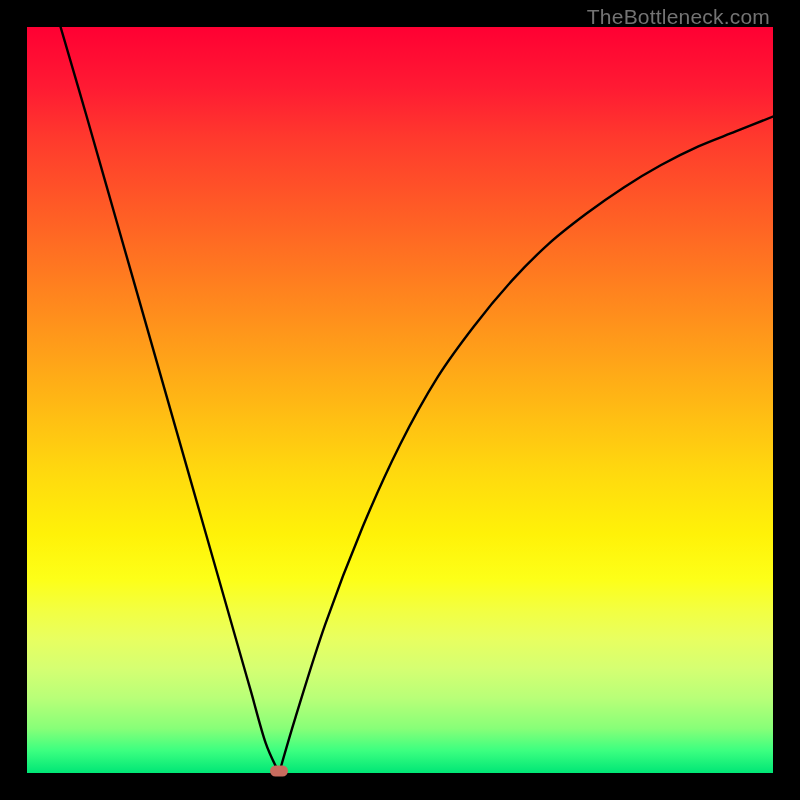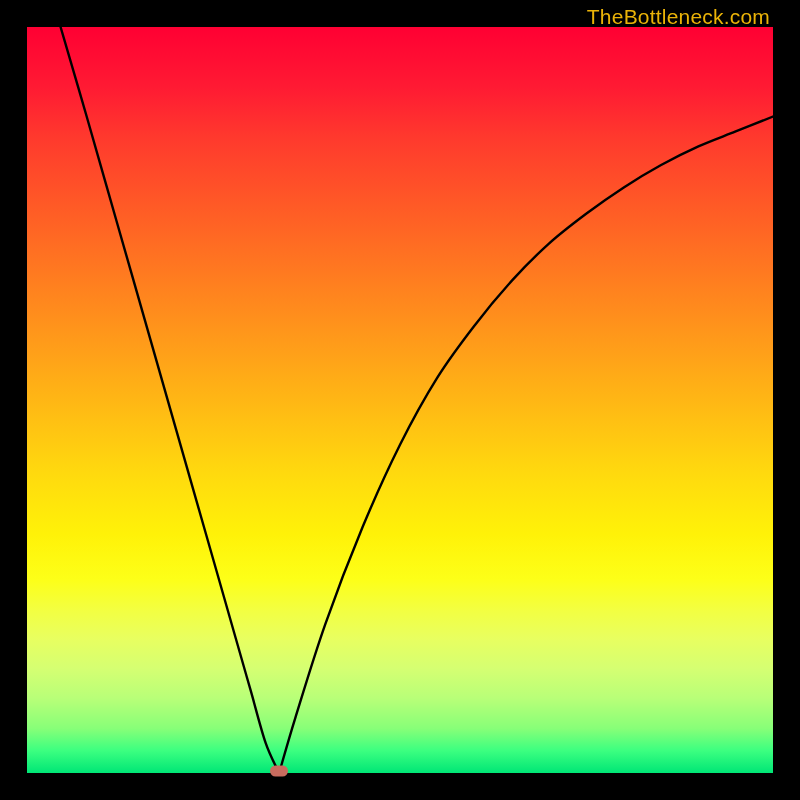--- a/index.html
+++ b/index.html
@@ -40,21 +40,21 @@
       #88ff78 94%,
       #3cff80 97%,
       #00e676 100%
     );
   }
 
   .watermark {
     position: absolute;
     top: 5px;
     right: 30px;
-    color: #eab308;
+    color: #737373;
     font-size: 21px;
     font-weight: 400;
     letter-spacing: 0.2px;
     z-index: 20;
   }
 
   svg.curve {
     position: absolute;
     left: 0;
     top: 0;

